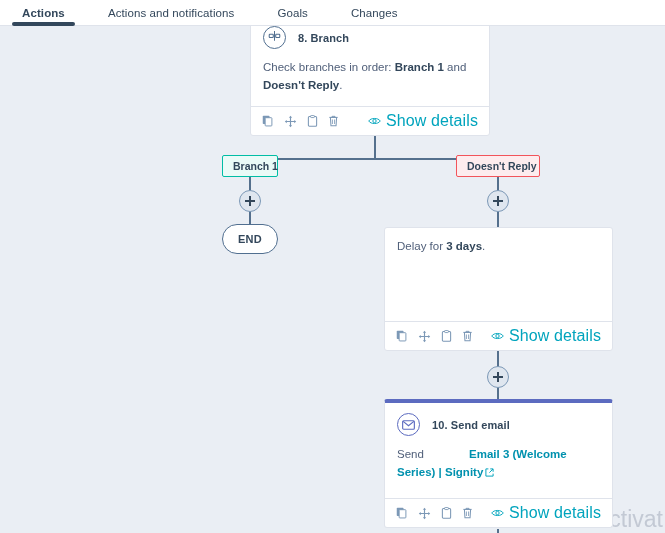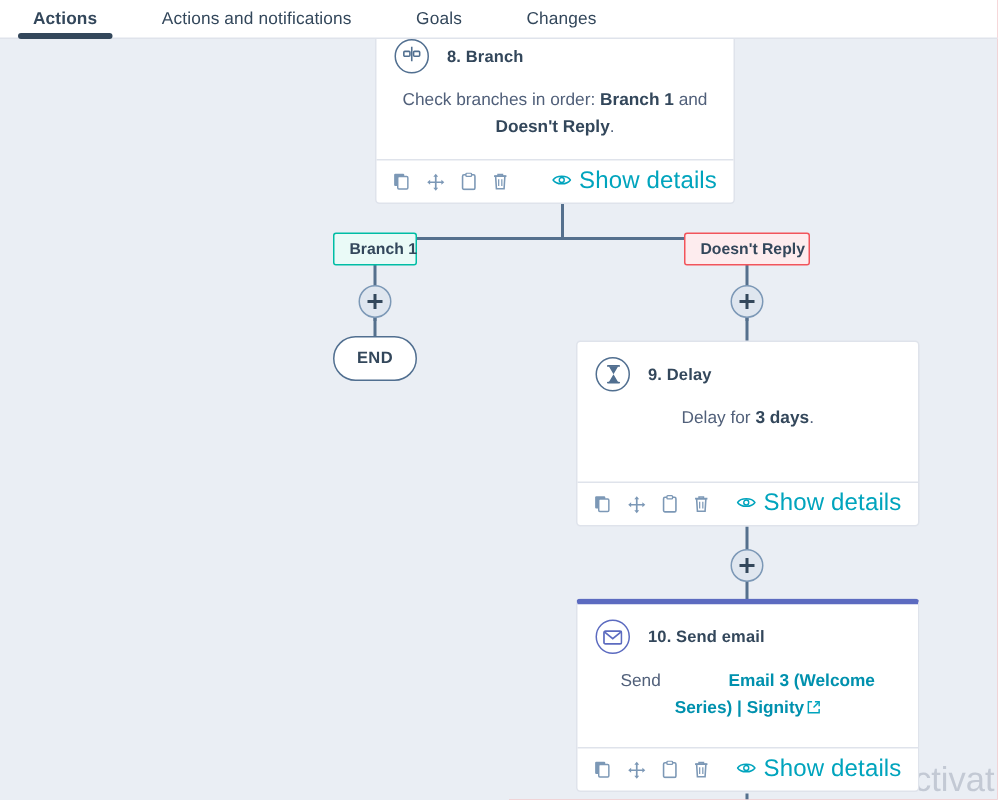--- a/index.html
+++ b/index.html
@@ -126,21 +126,20 @@
     font-size: 11px;
     font-weight: bold;
     color: #33475b;
     letter-spacing: .1px;
   }
   .card-body {
     padding: 10px 12px 0 12px;
     font-size: 11.5px;
     color: #51607a;
     line-height: 1.55;
-    text-align: center;
   }
   .card-body b { color: #33475b; }
   .card-body .lnk {
     color: #0091ae;
     font-weight: bold;
     text-decoration: none;
     cursor: pointer;
     margin-left: 42px;
   }
   .ext-icon { display: inline-block; vertical-align: -1px; margin-left: 2px; }
@@ -360,29 +359,20 @@
 
     <div class="plus-node" style="left:239px; top:165px;"></div>
     <div class="plus-node" style="left:487px; top:165px;"></div>
     <div class="plus-node" style="left:487px; top:341px;"></div>
 
     <div class="end-node" style="left:222px; top:199px;">
       <span>END</span>
     </div>
 
     <div class="card" style="left:384px; top:202px; width:229px; height:124px;">
-      <div class="card-head">
-        <span class="node-icon">
-          <svg width="12" height="13" viewBox="0 0 12 14">
-            <path d="M2 1 h8 M2 13 h8" stroke="#516f90" stroke-width="1.4" fill="none" stroke-linecap="round"></path>
-            <path d="M2.6 1.2 L9.4 1.2 L6 7 L9.4 12.8 L2.6 12.8 L6 7 Z" fill="#516f90"></path>
-          </svg>
-        </span>
-        <span class="node-title">9. Delay</span>
-      </div>
       <div class="card-body">
         <span>Delay for</span>
         <b>3 days</b><span>.</span>
       </div>
       <div class="card-foot">
         <div class="foot-icons">
           <span class="fi">
             <svg width="12" height="12" viewBox="0 0 16 16">
               <rect x="1" y="1" width="9" height="11" rx="1" fill="#7c98b6"></rect>
               <rect x="4.2" y="3.6" width="9" height="11" rx="1" fill="#ffffff" stroke="#7c98b6" stroke-width="1.3"></rect>

